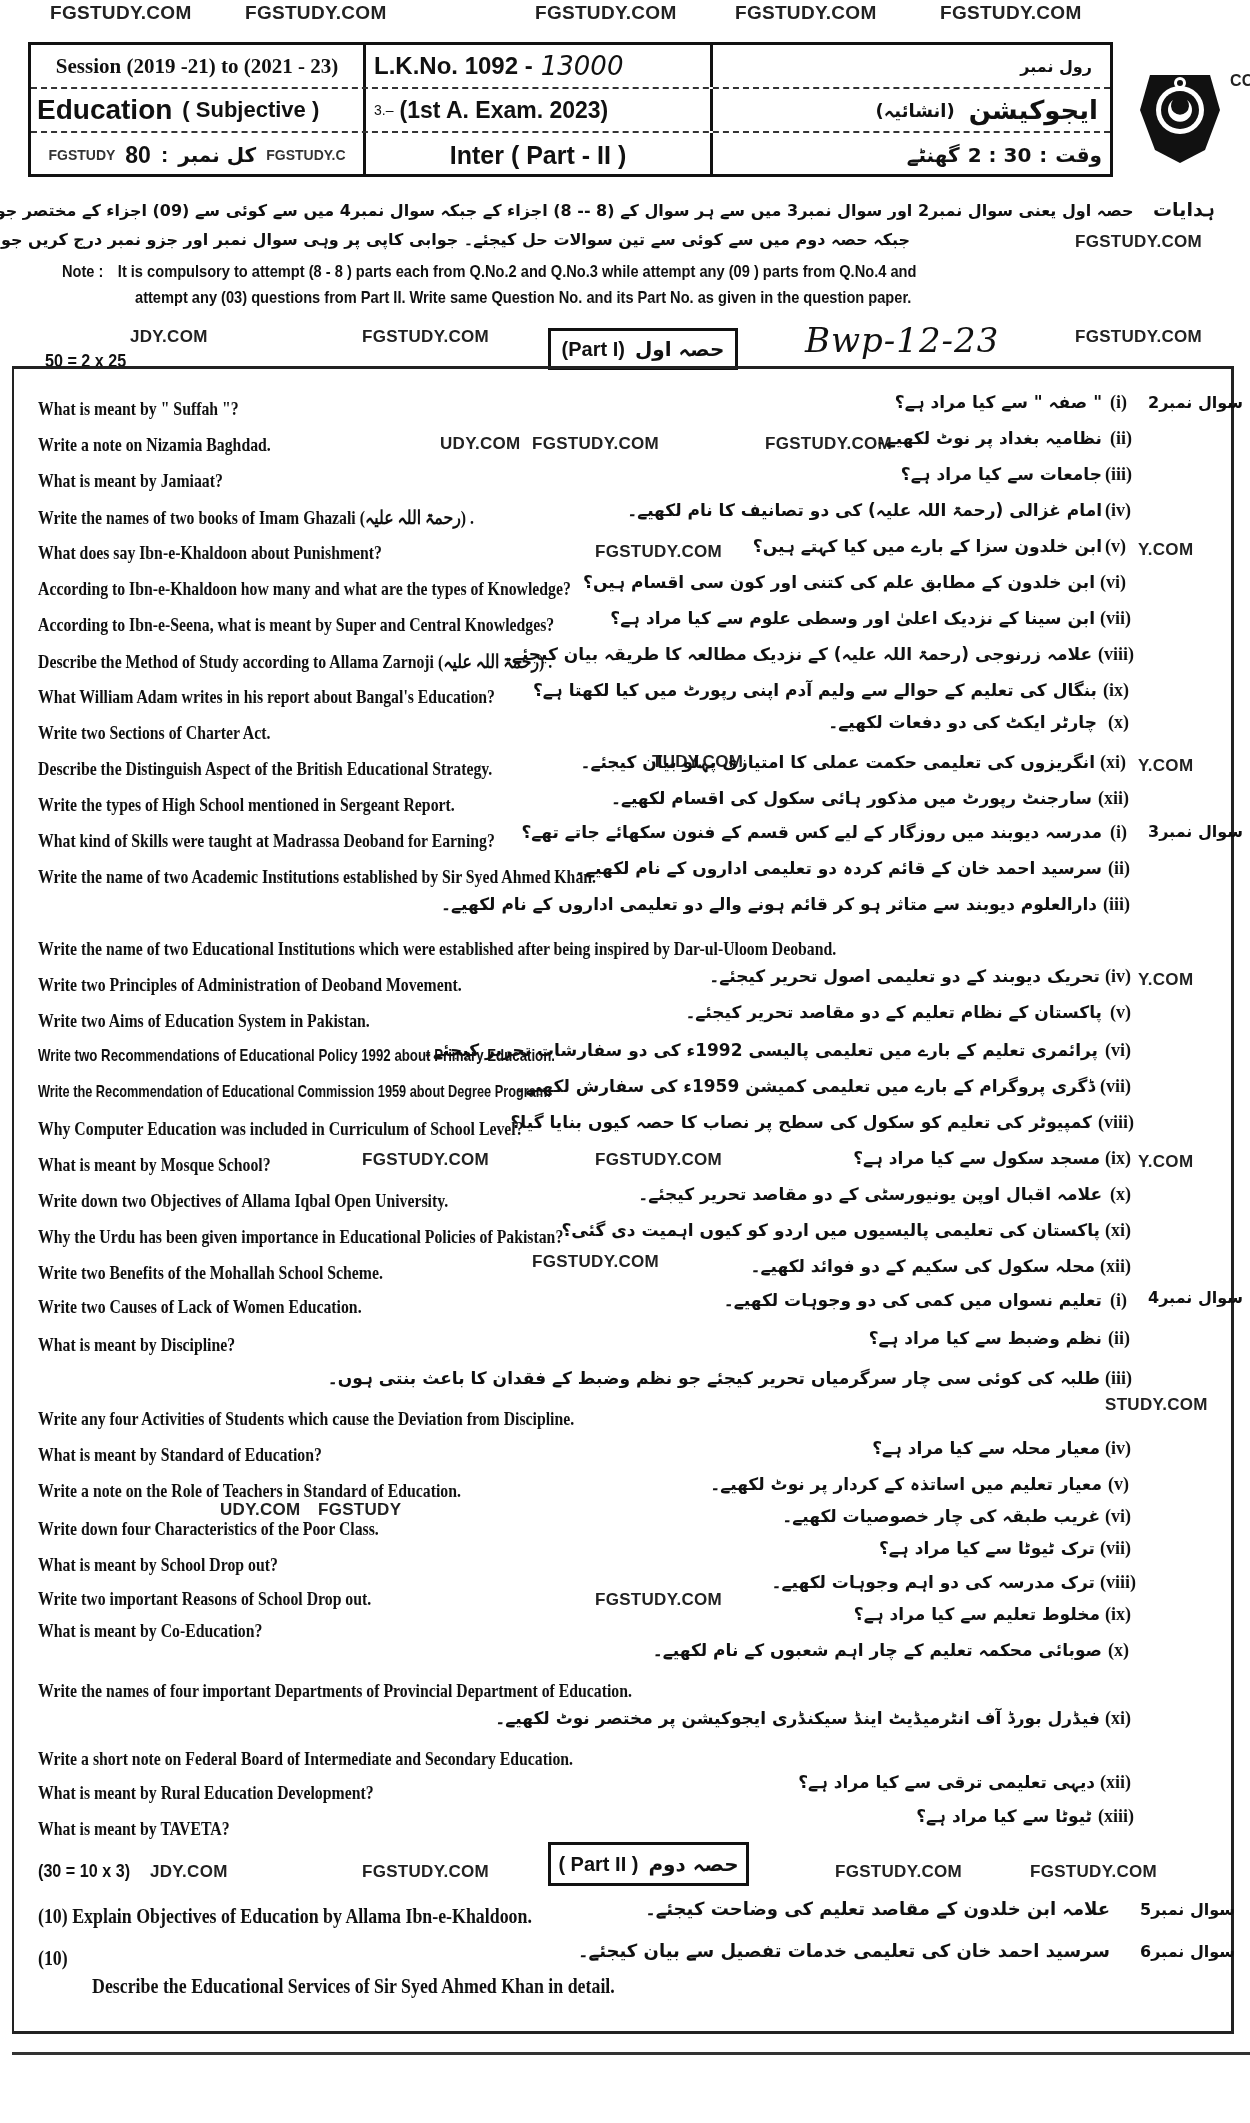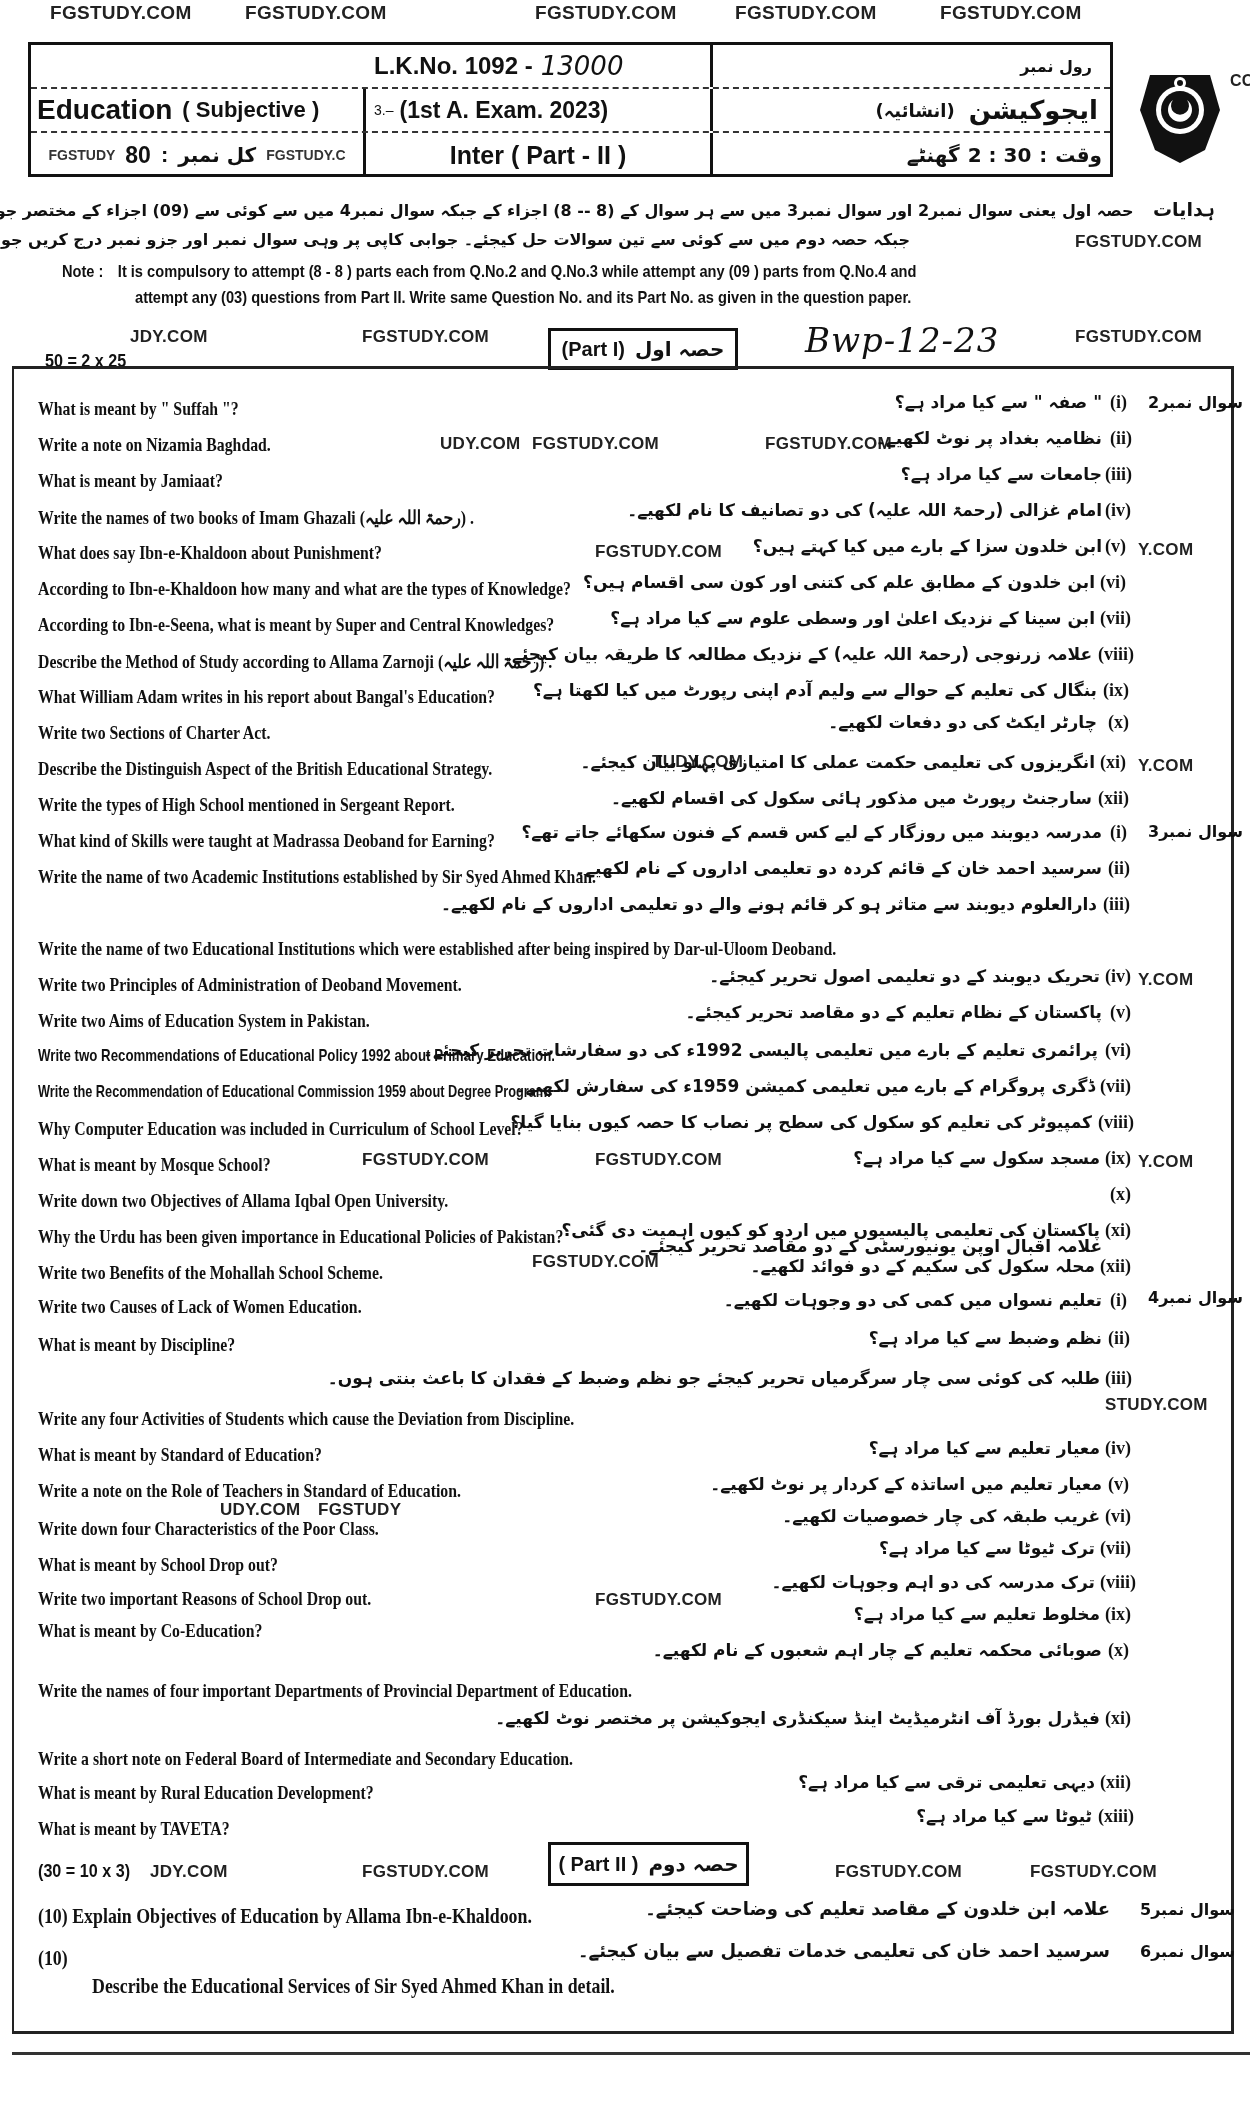--- a/index.html
+++ b/index.html
@@ -32,20 +32,21 @@
 <body>
 
 <div class="wm" style="left:50px;top:2px;">FGSTUDY.COM</div>
 <div class="wm" style="left:245px;top:2px;">FGSTUDY.COM</div>
 <div class="wm" style="left:535px;top:2px;">FGSTUDY.COM</div>
 <div class="wm" style="left:735px;top:2px;">FGSTUDY.COM</div>
 <div class="wm" style="left:940px;top:2px;">FGSTUDY.COM</div>
 
 <div class="hdr">
   <div class="hrow" style="top:0;">
+    <div class="hcell serif" style="left:0;width:335px;justify-content:center;font-weight:bold;font-size:21px;">Session (2019 -21)  to  (2021 - 23)</div>
     <div class="hcell" style="left:335px;width:347px;padding-left:8px;font-weight:bold;font-size:24px;">
       <span>L.K.No. 1092 -</span>
       <span style="font-family:'DejaVu Sans',sans-serif;font-weight:normal;font-size:26px;margin-left:8px;font-style:italic;">13000</span>
     </div>
     <div class="hcell noborder urdu" style="left:682px;width:397px;justify-content:flex-start;padding-right:18px;font-weight:bold;font-size:16px;">
       <span>رول نمبر</span>
     </div>
   </div>
   <div class="hrow" style="top:44px;">
     <div class="hcell" style="left:0;width:335px;padding-left:6px;font-weight:bold;">
@@ -209,21 +210,21 @@
 
 <div class="q" style="top:1154px;">What is meant by Mosque School?</div>
 <div class="wm" style="left:362px;top:1150px;font-size:17px;">FGSTUDY.COM</div>
 <div class="wm" style="left:595px;top:1150px;font-size:17px;">FGSTUDY.COM</div>
 <div class="pn" style="left:1105px;top:1148px;">(ix)</div>
 <div class="qu urdu" style="right:150px;top:1148px;">مسجد سکول سے کیا مراد ہے؟</div>
 <div class="wm" style="left:1138px;top:1152px;font-size:17px;">Y.COM</div>
 
 <div class="q" style="top:1190px;">Write down two Objectives of Allama Iqbal Open University.</div>
 <div class="pn" style="left:1110px;top:1184px;">(x)</div>
-<div class="qu urdu" style="right:148px;top:1236px;">علامہ اقبال اوپن یونیورسٹی کے دو مقاصد تحریر کیجئے۔</div>
+<div class="qu urdu" style="right:148px;top:1184px;">علامہ اقبال اوپن یونیورسٹی کے دو مقاصد تحریر کیجئے۔</div>
 
 <div class="q" style="top:1226px;">Why the Urdu has been given importance in Educational Policies of Pakistan?</div>
 <div class="pn" style="left:1105px;top:1220px;">(xi)</div>
 <div class="qu urdu" style="right:150px;top:1220px;">پاکستان کی تعلیمی پالیسیوں میں اردو کو کیوں اہمیت دی گئی؟</div>
 
 <div class="q" style="top:1262px;">Write two Benefits of the Mohallah School Scheme.</div>
 <div class="wm" style="left:532px;top:1252px;font-size:17px;">FGSTUDY.COM</div>
 <div class="pn" style="left:1100px;top:1256px;">(xii)</div>
 <div class="qu urdu" style="right:155px;top:1256px;">محلہ سکول کی سکیم کے دو فوائد لکھیے۔</div>
 
@@ -237,21 +238,21 @@
 <div class="pn" style="left:1108px;top:1328px;">(ii)</div>
 <div class="qu urdu" style="right:148px;top:1328px;">نظم وضبط سے کیا مراد ہے؟</div>
 
 <div class="pn" style="left:1105px;top:1368px;">(iii)</div>
 <div class="qu urdu" style="right:150px;top:1368px;">طلبہ کی کوئی سی چار سرگرمیاں تحریر کیجئے جو نظم وضبط کے فقدان کا باعث بنتی ہوں۔</div>
 <div class="wm" style="left:1105px;top:1395px;font-size:17px;">STUDY.COM</div>
 <div class="q" style="top:1408px;">Write any four Activities of Students which cause the Deviation from Discipline.</div>
 
 <div class="q" style="top:1444px;">What is meant by Standard of Education?</div>
 <div class="pn" style="left:1105px;top:1438px;">(iv)</div>
-<div class="qu urdu" style="right:150px;top:1438px;">معیار تعلیم سے کیا مراد ہے؟</div>
+<div class="qu urdu" style="right:150px;top:1438px;">معیار محلہ سے کیا مراد ہے؟</div>
 
 <div class="q" style="top:1480px;">Write a note on the Role of Teachers in Standard of Education.</div>
 <div class="pn" style="left:1108px;top:1474px;">(v)</div>
 <div class="qu urdu" style="right:148px;top:1474px;">معیار تعلیم میں اساتذہ کے کردار پر نوٹ لکھیے۔</div>
 
 <div class="q" style="top:1518px;">Write down four Characteristics of the Poor Class.</div>
 <div class="wm" style="left:220px;top:1500px;font-size:17px;">UDY.COM</div>
 <div class="wm" style="left:318px;top:1500px;font-size:17px;">FGSTUDY</div>
 <div class="pn" style="left:1105px;top:1506px;">(vi)</div>
 <div class="qu urdu" style="right:150px;top:1506px;">غریب طبقہ کی چار خصوصیات لکھیے۔</div>

